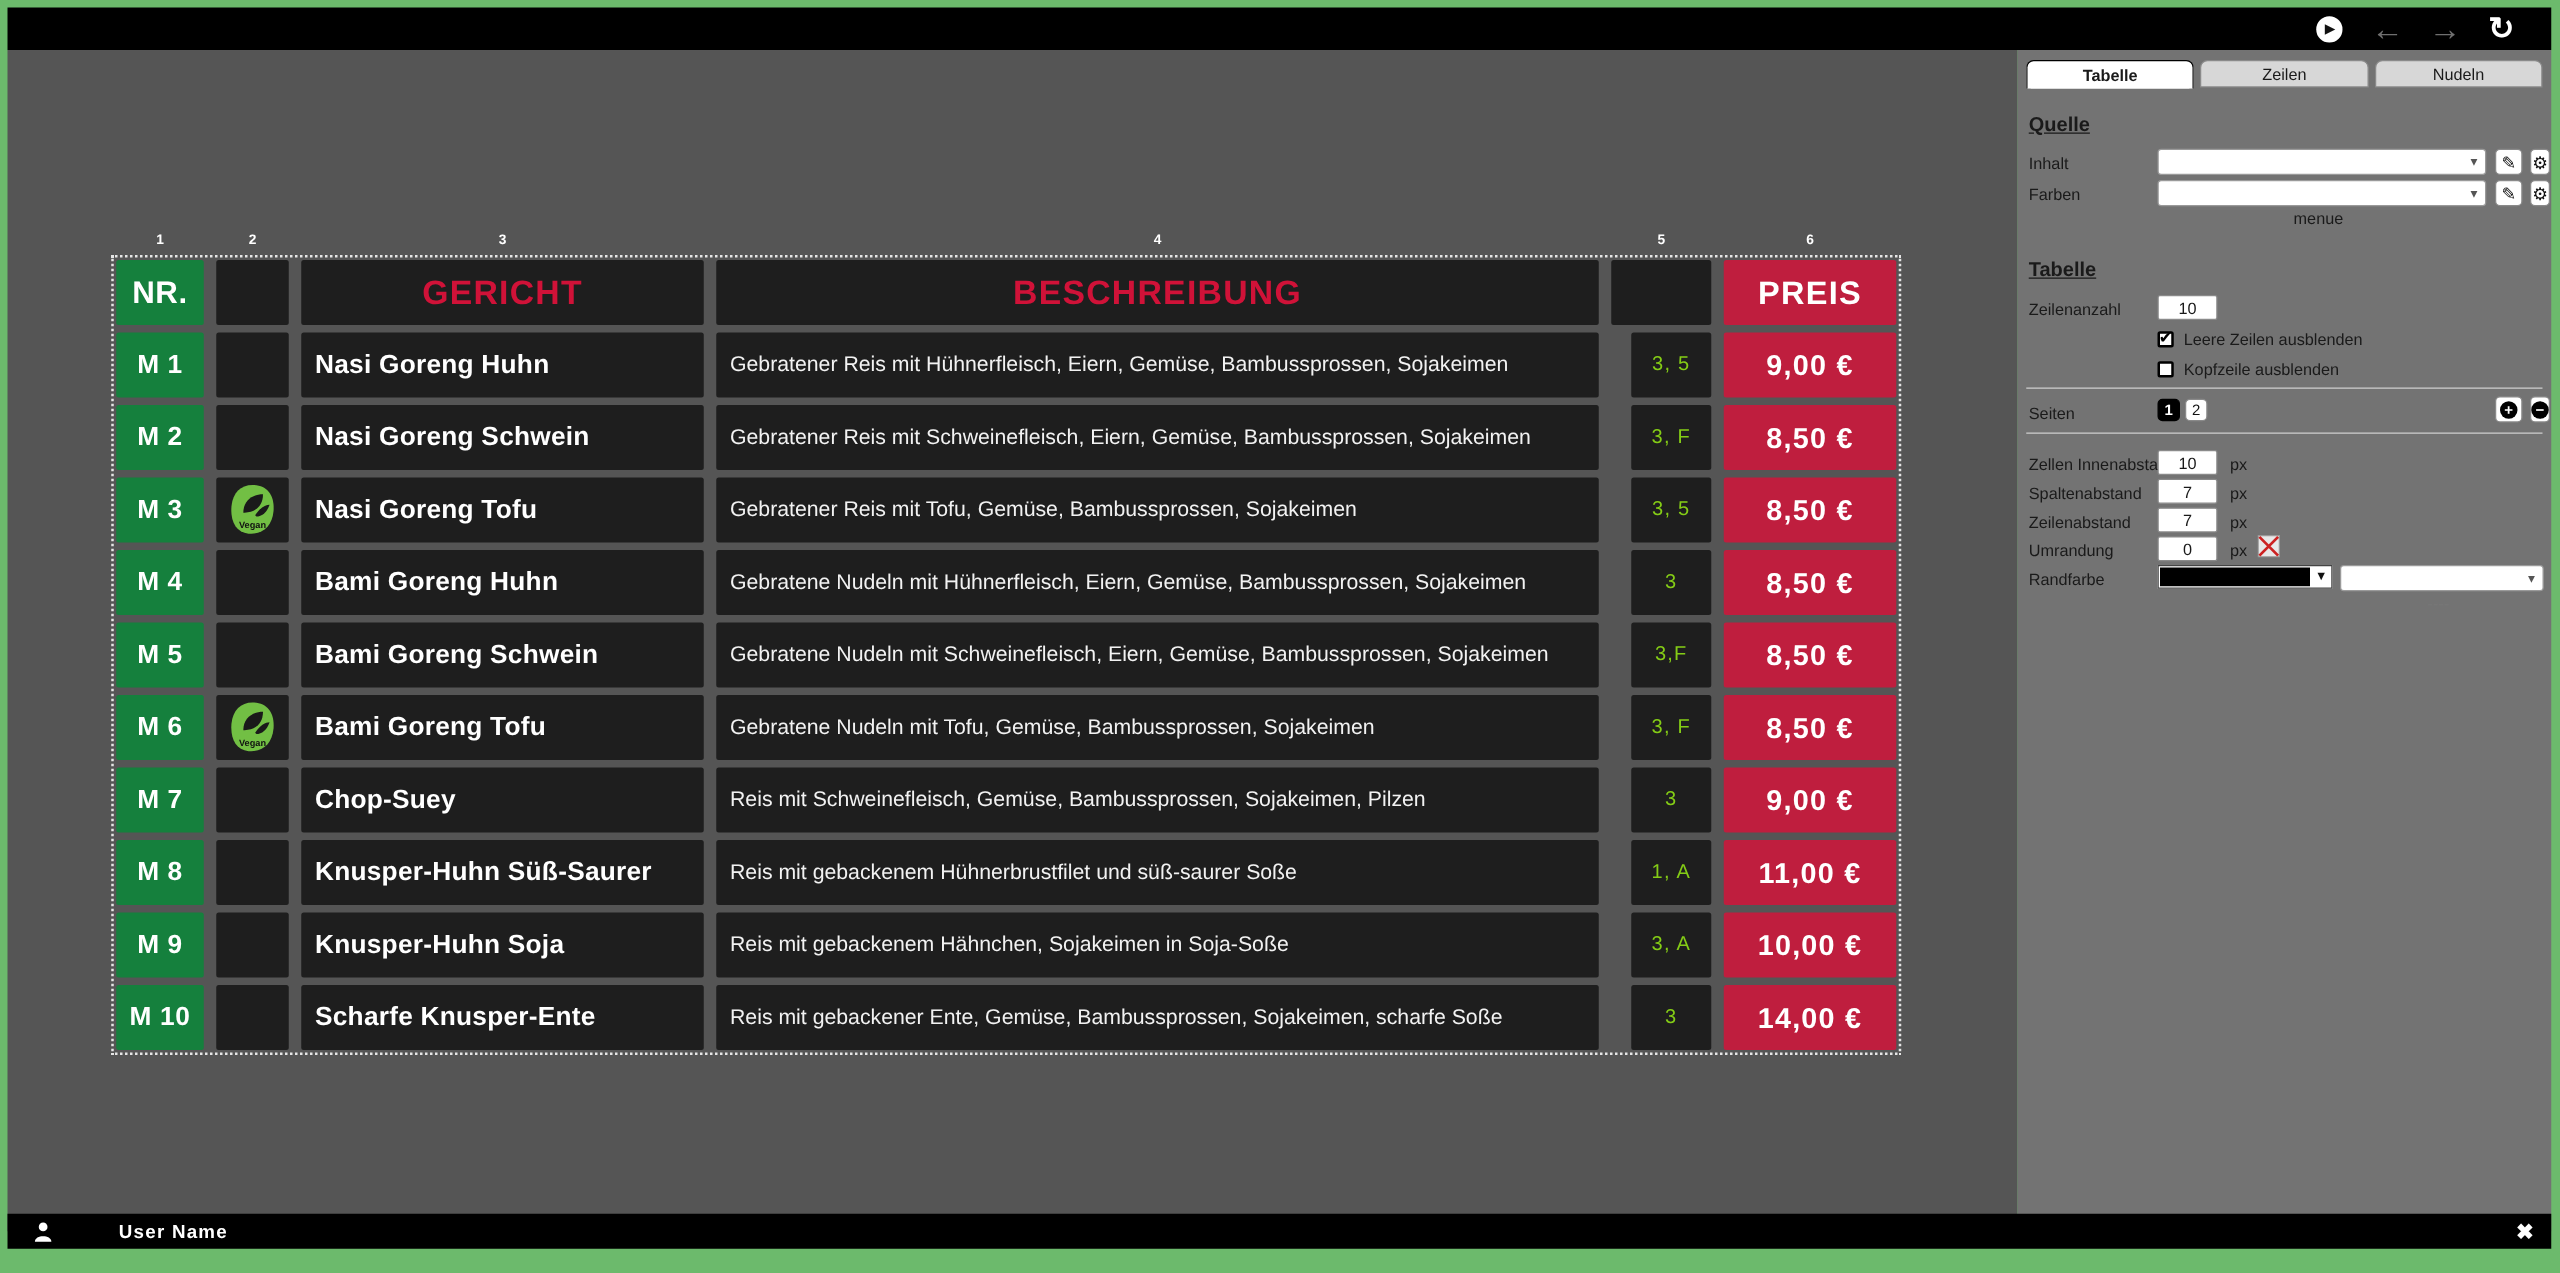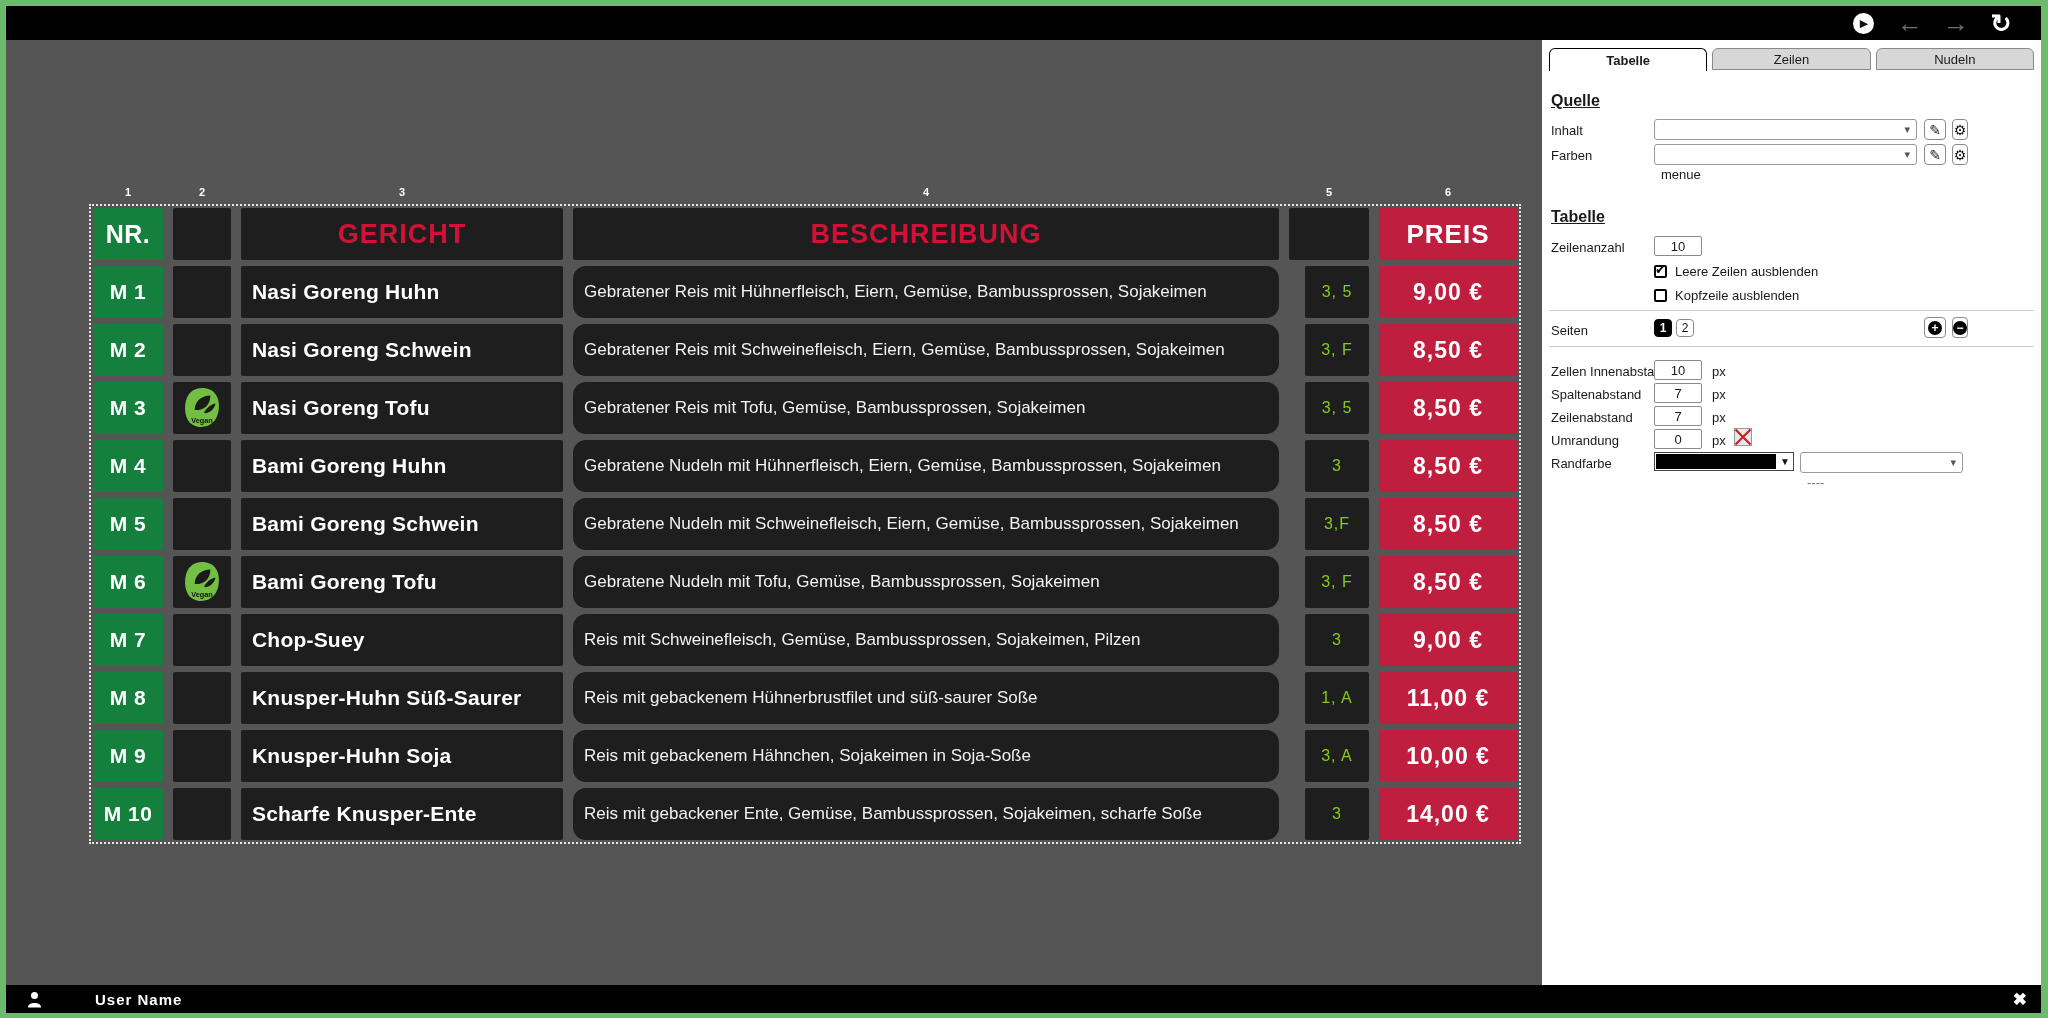--- a/index.html
+++ b/index.html
@@ -50,29 +50,29 @@
   }
   .cell {
     background: #1e1e1e; color: #fff; border-radius: 2px;
     display: flex; align-items: center; overflow: hidden;
   }
   .nrcell { background: #15803d; justify-content: center; font-weight: bold; font-size: 21px; letter-spacing: .5px; }
   .nrhdr  { font-size: 25px; }
   .redhdr { color: #d01238; font-weight: bold; font-size: 27px; justify-content: center; letter-spacing: 1px; }
   .pricehdr { background: #bf1e3e; color: #fff; font-weight: bold; font-size: 26px; justify-content: center; letter-spacing: 1px; }
   .namecell { font-weight: bold; font-size: 21px; padding-left: 11px; letter-spacing: .2px; }
-  .desccell { font-size: 17px; padding-left: 11px; color: #f2f2f2; border-radius: 13px; }
+  .desccell { font-size: 17px; padding-left: 11px; color: #f2f2f2; }
   .allcell  { justify-content: center; font-size: 16px; letter-spacing: 1px; color: #84cc16; margin-left: 16px; }
   .pricecell { background: #bf1e3e; justify-content: center; font-weight: bold; font-size: 23px; letter-spacing: 1px; }
   .vegan-badge { margin: 0 auto; display: block; }
 
   
   .panel {
-    position: absolute; right: 7px; top: 40px; width: 499px; bottom: 33px;
-    background: #ffffff; color: #1a1a1a; font-size: 13px;
+    position: absolute; right: 7px; top: 40px; width: 427px; bottom: 33px;
+    background: #737373; color: #1a1a1a; font-size: 13px; text-align: center;
   }
   .tabs { position: absolute; left: 7px; top: 8px; right: 7px; height: 22px; display: flex; gap: 5px; }
   .tab {
     flex: 1; height: 22px; display: flex; align-items: center; justify-content: center;
     font-size: 13px; border: 1px solid #8a8a8a; border-radius: 6px 6px 0 0;
     background: #d7d7d7; cursor: pointer;
   }
   .tab.active { background: #fff; border: 1px solid #000; border-bottom: none; font-weight: bold; height: 23px; }
   .p-heading { position: absolute; left: 9px; font-size: 16px; font-weight: bold; text-decoration: underline; }
   .p-label { position: absolute; left: 9px; font-size: 13px; }
@@ -113,21 +113,21 @@
     color: #fff; align-items: center; justify-content: center; font-size: 12px; font-weight: bold; line-height: 1;
   }
   .swatch-dd {
     position: absolute; height: 19px; border: 1px solid #444; display: flex; cursor: pointer; background: #fff;
   }
   .swatch-fill { flex: 1; background: #000; margin: 1px; }
   .swatch-caret { width: 16px; display: flex; align-items: center; justify-content: center; font-size: 10px; color: #111; }
 
   
   .statusbar {
-    position: absolute; left: 6px; right: 7px; bottom: 5px; height: 28px;
+    position: absolute; left: 6px; right: 7px; bottom: 19px; height: 28px;
     background: #000; display: flex; align-items: center; color: #fff;
   }
   .user-ic { margin-left: 20px; }
   .user-name { margin-left: 52px; font-weight: bold; font-size: 15px; letter-spacing: 1px; }
   .close-x { margin-left: auto; margin-right: 14px; font-size: 17px; font-weight: bold; cursor: pointer; }
 </style>
 </head>
 <body>
 
 <div class="topbar">

